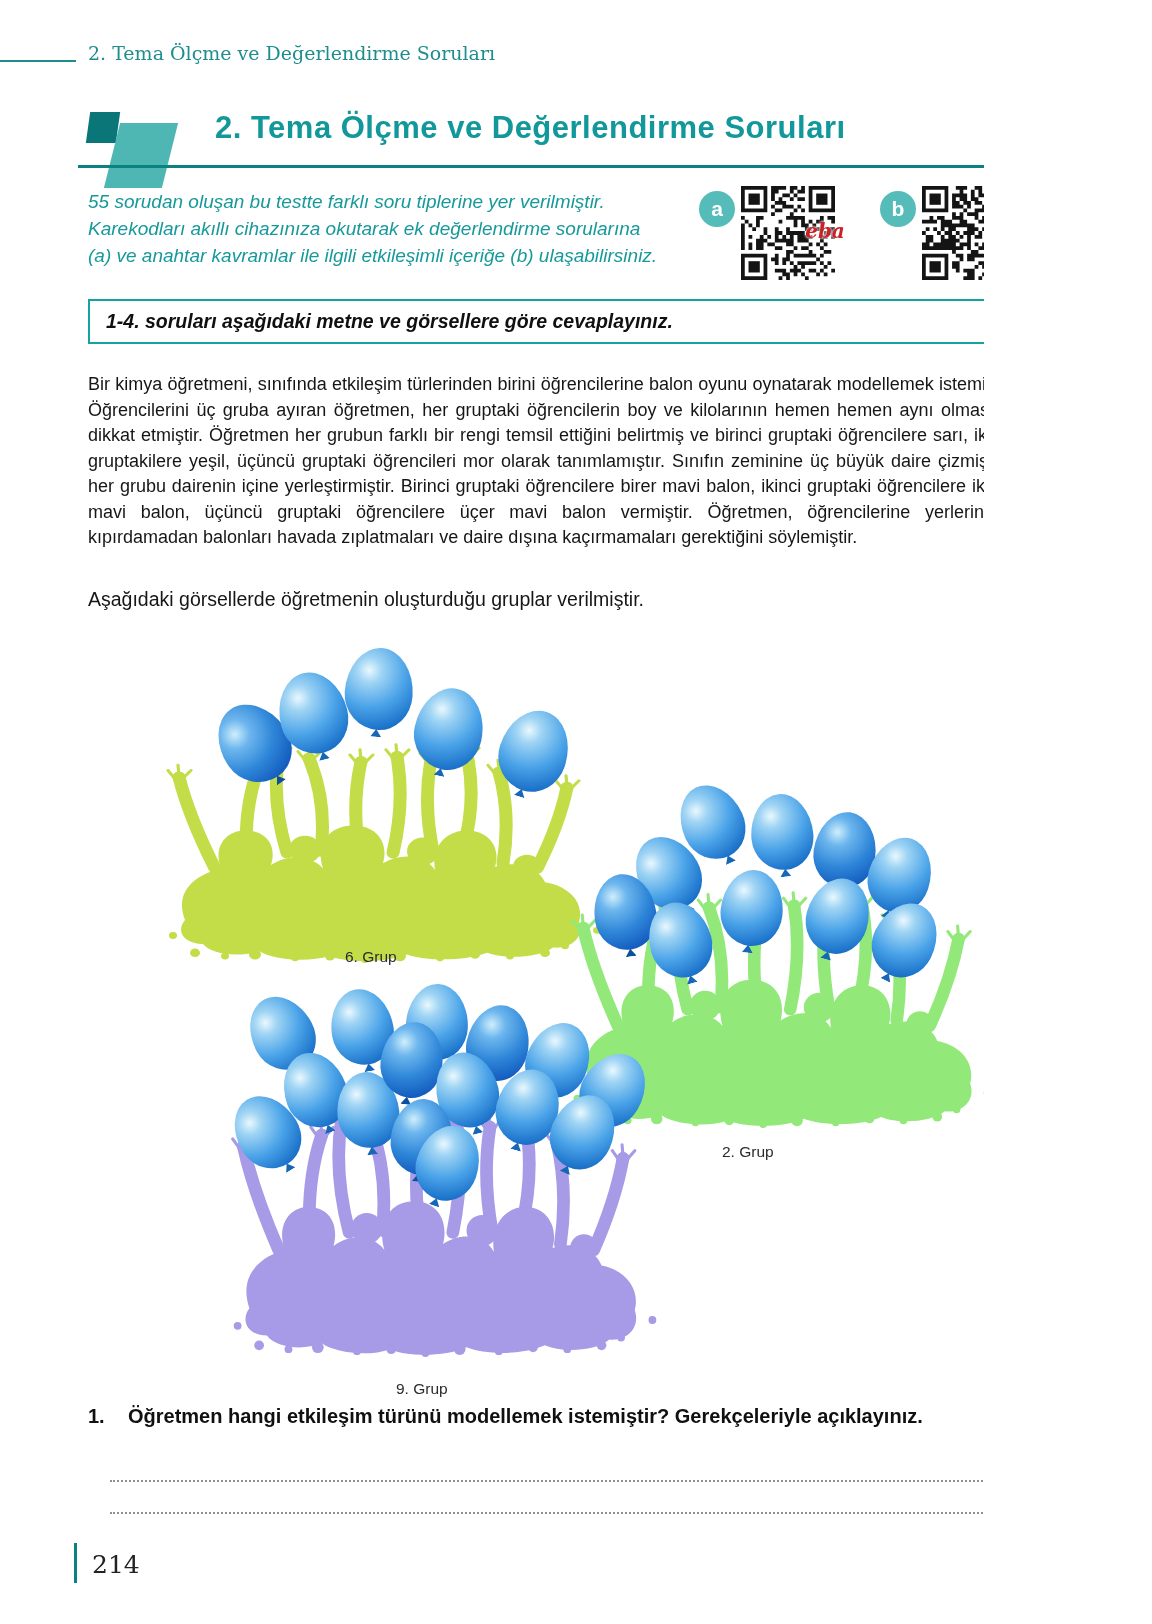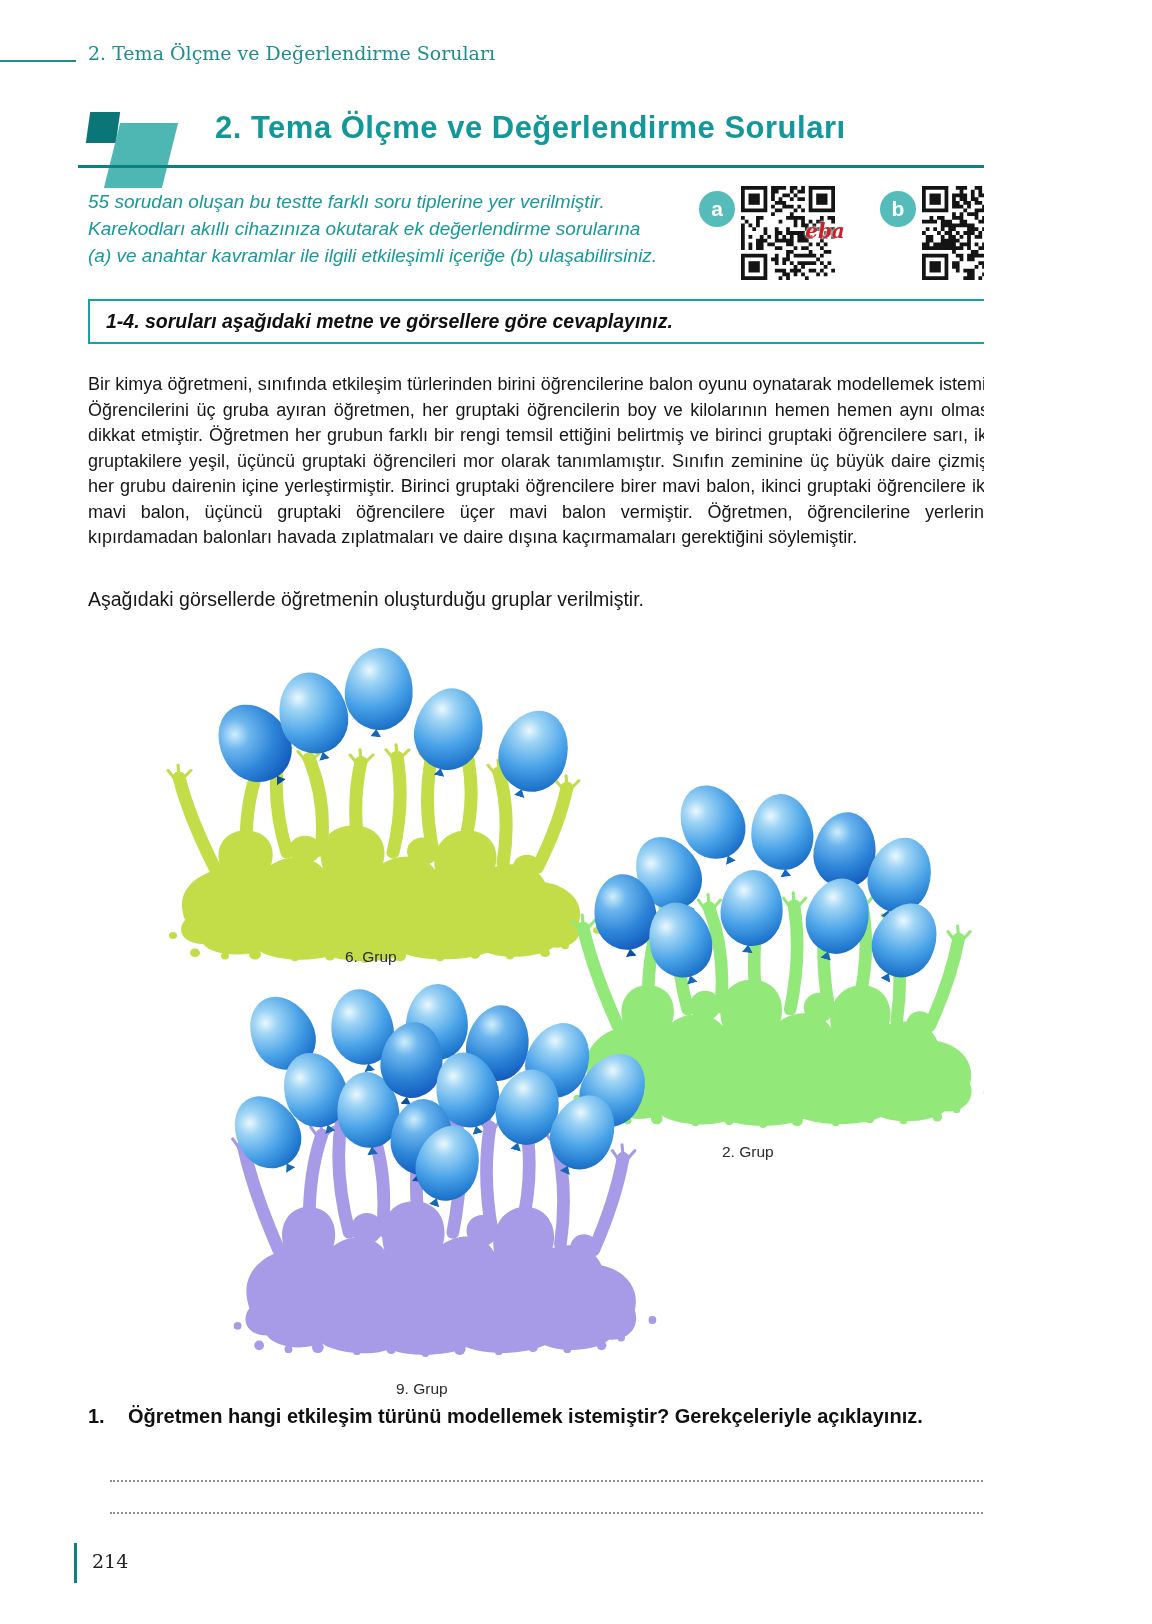--- a/index.html
+++ b/index.html
@@ -62,21 +62,21 @@
 
   
   .question{position:absolute;left:88px;top:1405px;width:930px;font-size:20px;font-weight:bold;color:#101010;}
   .qnum{position:absolute;left:0;top:0;}
   .qtext{position:absolute;left:40px;top:0;width:890px;}
   .answer-line{position:absolute;left:110px;width:928px;height:0;border-top:2px dotted #8f8f8f;}
   .line-1{top:1480px;} .line-2{top:1512px;}
 
   
   .pg-bar{position:absolute;left:74px;top:1543px;width:3px;height:40px;background:#0c8182;}
-  .pg-num{position:absolute;left:92px;top:1550px;font-family:"DejaVu Serif",serif;font-size:19px;color:#222;}
+  .pg-num{position:absolute;left:92px;top:1550px;font-family:"DejaVu Serif",serif;font-size:25px;color:#222;}
 </style>
 </head>
 <body>
 
 <div class="page">
 
   <div class="top-line"></div>
   <div class="hdr-text">2. Tema Ölçme ve Değerlendirme Soruları</div>
 
   <div class="sq-dark"></div>

